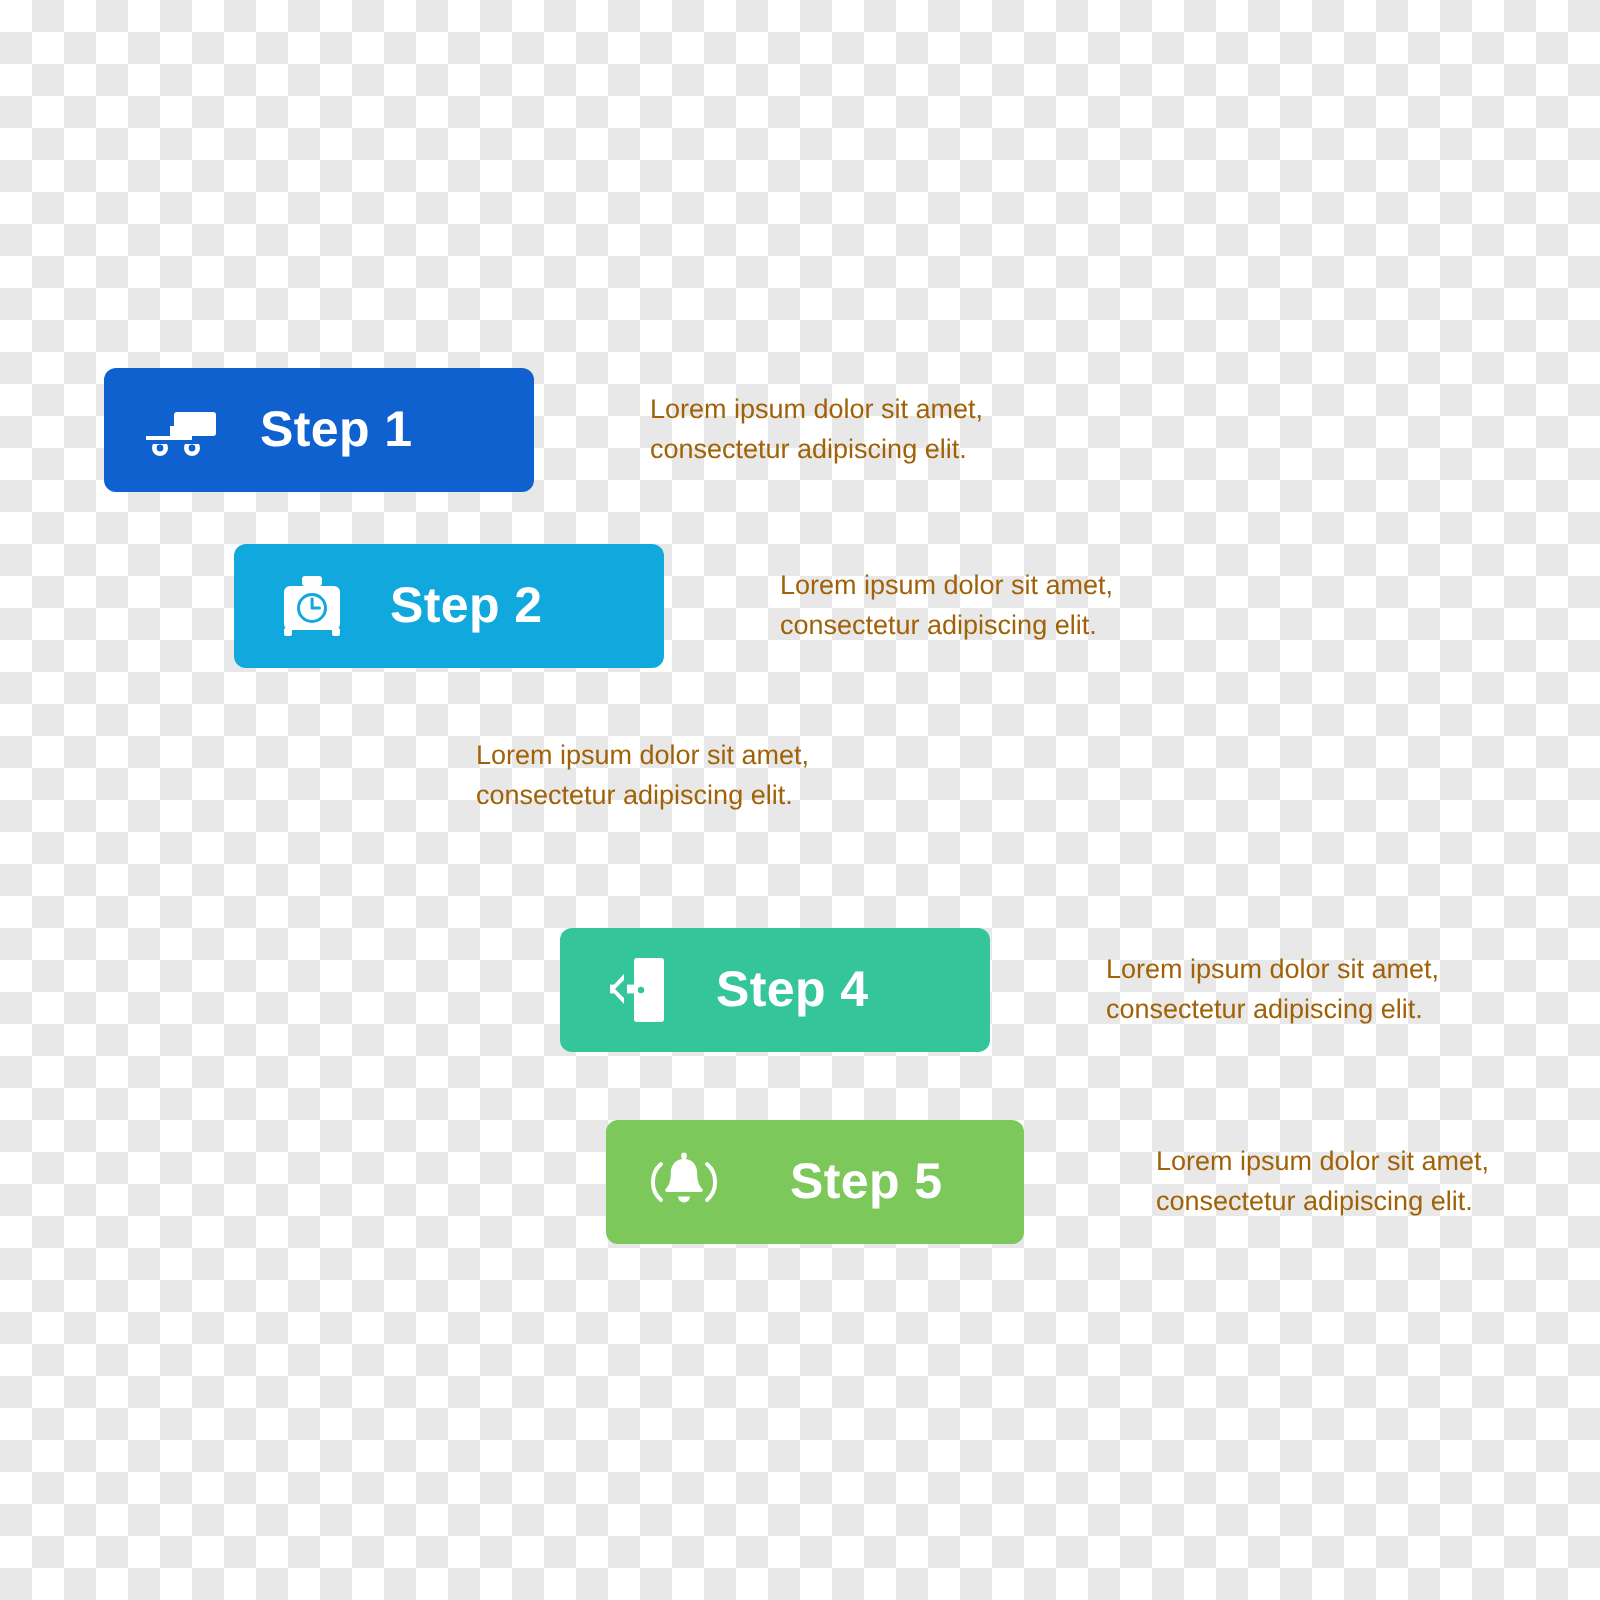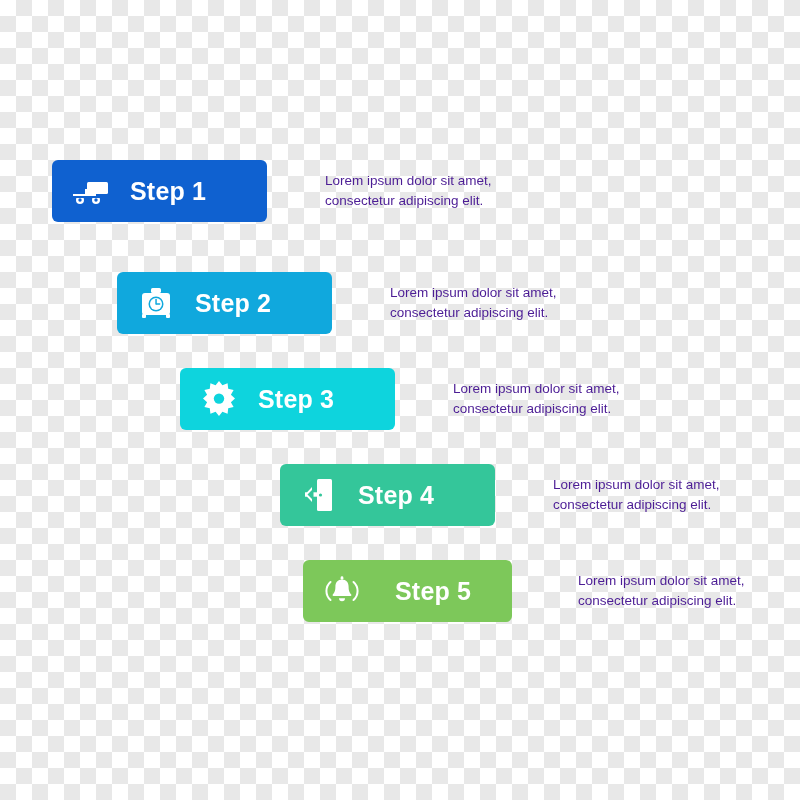--- a/index.html
+++ b/index.html
@@ -49,27 +49,27 @@
   }
   .step-label {
     color: #ffffff;
     font-size: 25px;
     font-weight: bold;
     letter-spacing: 0.2px;
     margin-left: 18px;
     white-space: nowrap;
   }
   .step-desc {
-    color: #4c1d95;
+    color: #a16207;
     font-size: 13.5px;
     line-height: 1.45;
     white-space: pre-line;
   }
   
-  #row-1 { left: 52px;  top: 160px; justify-content: flex-end; }
+  #row-1 { left: 52px;  top: 184px; justify-content: flex-end; }
   #row-1 .step-bar { width: 215px; }
   #row-1 .step-desc { margin-left: 58px; }
 
   #row-2 { left: 117px; top: 272px; }
   #row-2 .step-bar { width: 215px; }
   #row-2 .step-desc { margin-left: 58px; }
 
   #row-3 { left: 180px; top: 368px; }
   #row-3 .step-bar { width: 215px; }
   #row-3 .step-desc { margin-left: 58px; }
@@ -120,31 +120,20 @@
           <rect x="27" y="28" width="4" height="4" rx="1" fill="#ffffff"></rect>
         </svg>
       </span>
       <span class="step-label">Step 2</span>
     </div>
     <div class="step-desc">Lorem ipsum dolor sit amet,
 consectetur adipiscing elit.</div>
   </div>
 
   <div class="step-row" id="row-3">
-    <div class="step-bar" style="background:#0ed4dd">
-      <span class="step-icon">
-        <svg width="38" height="38" viewBox="0 0 38 38" aria-hidden="true">
-          <g fill="#ffffff">
-            <path d="M19 1 l3.4 4.3 5.2-2 .6 5.5 5.4 1.2-2.7 4.8 4.1 3.7-4.1 3.7 2.7 4.8-5.4 1.2-.6 5.5-5.2-2L19 36l-3.4-4.3-5.2 2-.6-5.5-5.4-1.2 2.7-4.8L3 18.5l4.1-3.7-2.7-4.8 5.4-1.2.6-5.5 5.2 2z"></path>
-          </g>
-          <circle cx="19" cy="18.6" r="5.2" fill="#0ed4dd"></circle>
-        </svg>
-      </span>
-      <span class="step-label">Step 3</span>
-    </div>
     <div class="step-desc">Lorem ipsum dolor sit amet,
 consectetur adipiscing elit.</div>
   </div>
 
   <div class="step-row" id="row-4">
     <div class="step-bar" style="background:#34c69a">
       <span class="step-icon">
         <svg width="32" height="34" viewBox="0 0 32 34" aria-hidden="true">
           <rect x="14" y="1" width="15" height="32" rx="1.5" fill="#ffffff"></rect>
           <circle cx="17.5" cy="17" r="1.6" fill="#34c69a"></circle>

